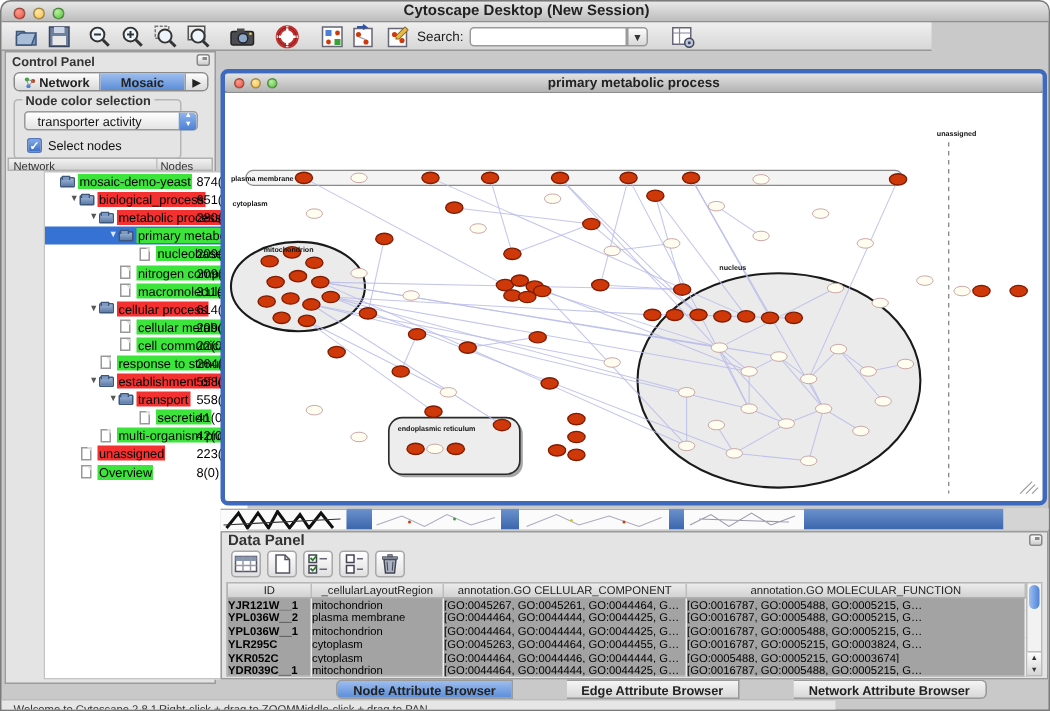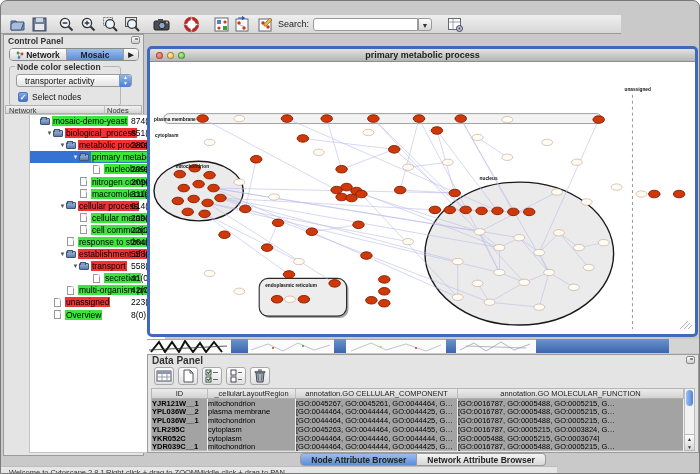--- a/index.html
+++ b/index.html
@@ -140,34 +140,40 @@
   .col-id { width:56px; } .col-region { width:88px; } .col-cc { width:162px; } .col-mf { flex:1; }
   .dtrow .col-id { font-weight:bold; }
   .vscroll { position:absolute; right:3px; top:33px; width:11px; height:63px; background:#f2f2f2; border:1px solid #bbb; }
   .vthumb { position:absolute; left:1px; top:1px; width:7px; height:16px; border-radius:4px;
     background:linear-gradient(90deg,#9dc0f0,#4f83d8); }
   .varrows { position:absolute; left:0; bottom:0; width:9px; height:16px; background:linear-gradient(#fdfdfd,#d5d5d5);
     border-top:1px solid #bbb; font-size:5px; color:#333; text-align:center; line-height:8px; }
   
   .attr-tabs { position:absolute; left:146px; top:452px; width:552px; height:13px; display:flex; justify-content:center; }
   .attr-tab { height:13px; padding:0 10px; font-size:8.5px; font-weight:bold; color:#222; line-height:12px;
-    background:linear-gradient(#f4f4f4,#d8d8d8); border:1px solid #9a9a9a; border-left:none; }
+    background:linear-gradient(#f4f4f4,#d8d8d8); border:1px solid #9a9a9a; border-left:none;margin-left:36px; }
   .attr-tab:first-child { border-left:1px solid #9a9a9a; border-radius:4px 0 0 4px; }
   .attr-tab:last-child { border-radius:0 4px 4px 0; }
   .attr-tab.selected { background:linear-gradient(#9dbdee,#5c8ed8); }
   
   .statusbar { position:absolute; left:0; top:465px; width:556px; height:9px; background:#e6e6e6; border-top:1px solid #bdbdbd; }
   .statusbar span { position:absolute; top:0.5px; font-size:7.5px; color:#333; }
   .st0 { left:8px; } .st1 { left:105px; } .st2 { left:196px; }
 </style>
 </head>
 <body>
 
 <div id="window">
 
+  <div class="titlebar">
+    <span class="tl red"></span>
+    <span class="tl yel"></span>
+    <span class="tl grn"></span>
+    <div class="title">Cytoscape Desktop (New Session)</div>
+  </div>
 
   <div class="toolbar">
     <svg class="tbi" style="left:8px" viewBox="0 0 17 17">
         <path d="M2 5 h5 l2 2 h6 v7 H2 z" fill="#7d96b8" stroke="#3c567c" stroke-width="1"></path>
         <path d="M2 8 l3 -2 h10 l-3 8 H2 z" fill="#a9bdd8" stroke="#3c567c" stroke-width="1"></path>
       </svg>
     <svg class="tbi" style="left:30px" viewBox="0 0 17 17">
         <rect x="2" y="2" width="13" height="13" fill="#6e80a0" stroke="#39465e"></rect>
         <rect x="5" y="2" width="7" height="4" fill="#cdd6e4"></rect>
         <rect x="4" y="8" width="9" height="6" fill="#e8e8e8"></rect>
@@ -746,20 +752,21 @@
         </div>
     </div>
     <div class="vscroll">
       <div class="vthumb"></div>
       <div class="varrows">▲<br>▼</div>
     </div>
   </div>
 
   <div class="attr-tabs" id="attr-tabs">
       <div class="attr-tab selected">Node Attribute Browser</div>
+      <div class="attr-tab">Edge Attribute Browser</div>
       <div class="attr-tab">Network Attribute Browser</div>
     </div>
 
   <div class="statusbar">
     <span class="st0">Welcome to Cytoscape 2.8.1</span>
     <span class="st1">Right-click + drag to ZOOM</span>
     <span class="st2">Middle-click + drag to PAN</span>
   </div>
 
 </div>

